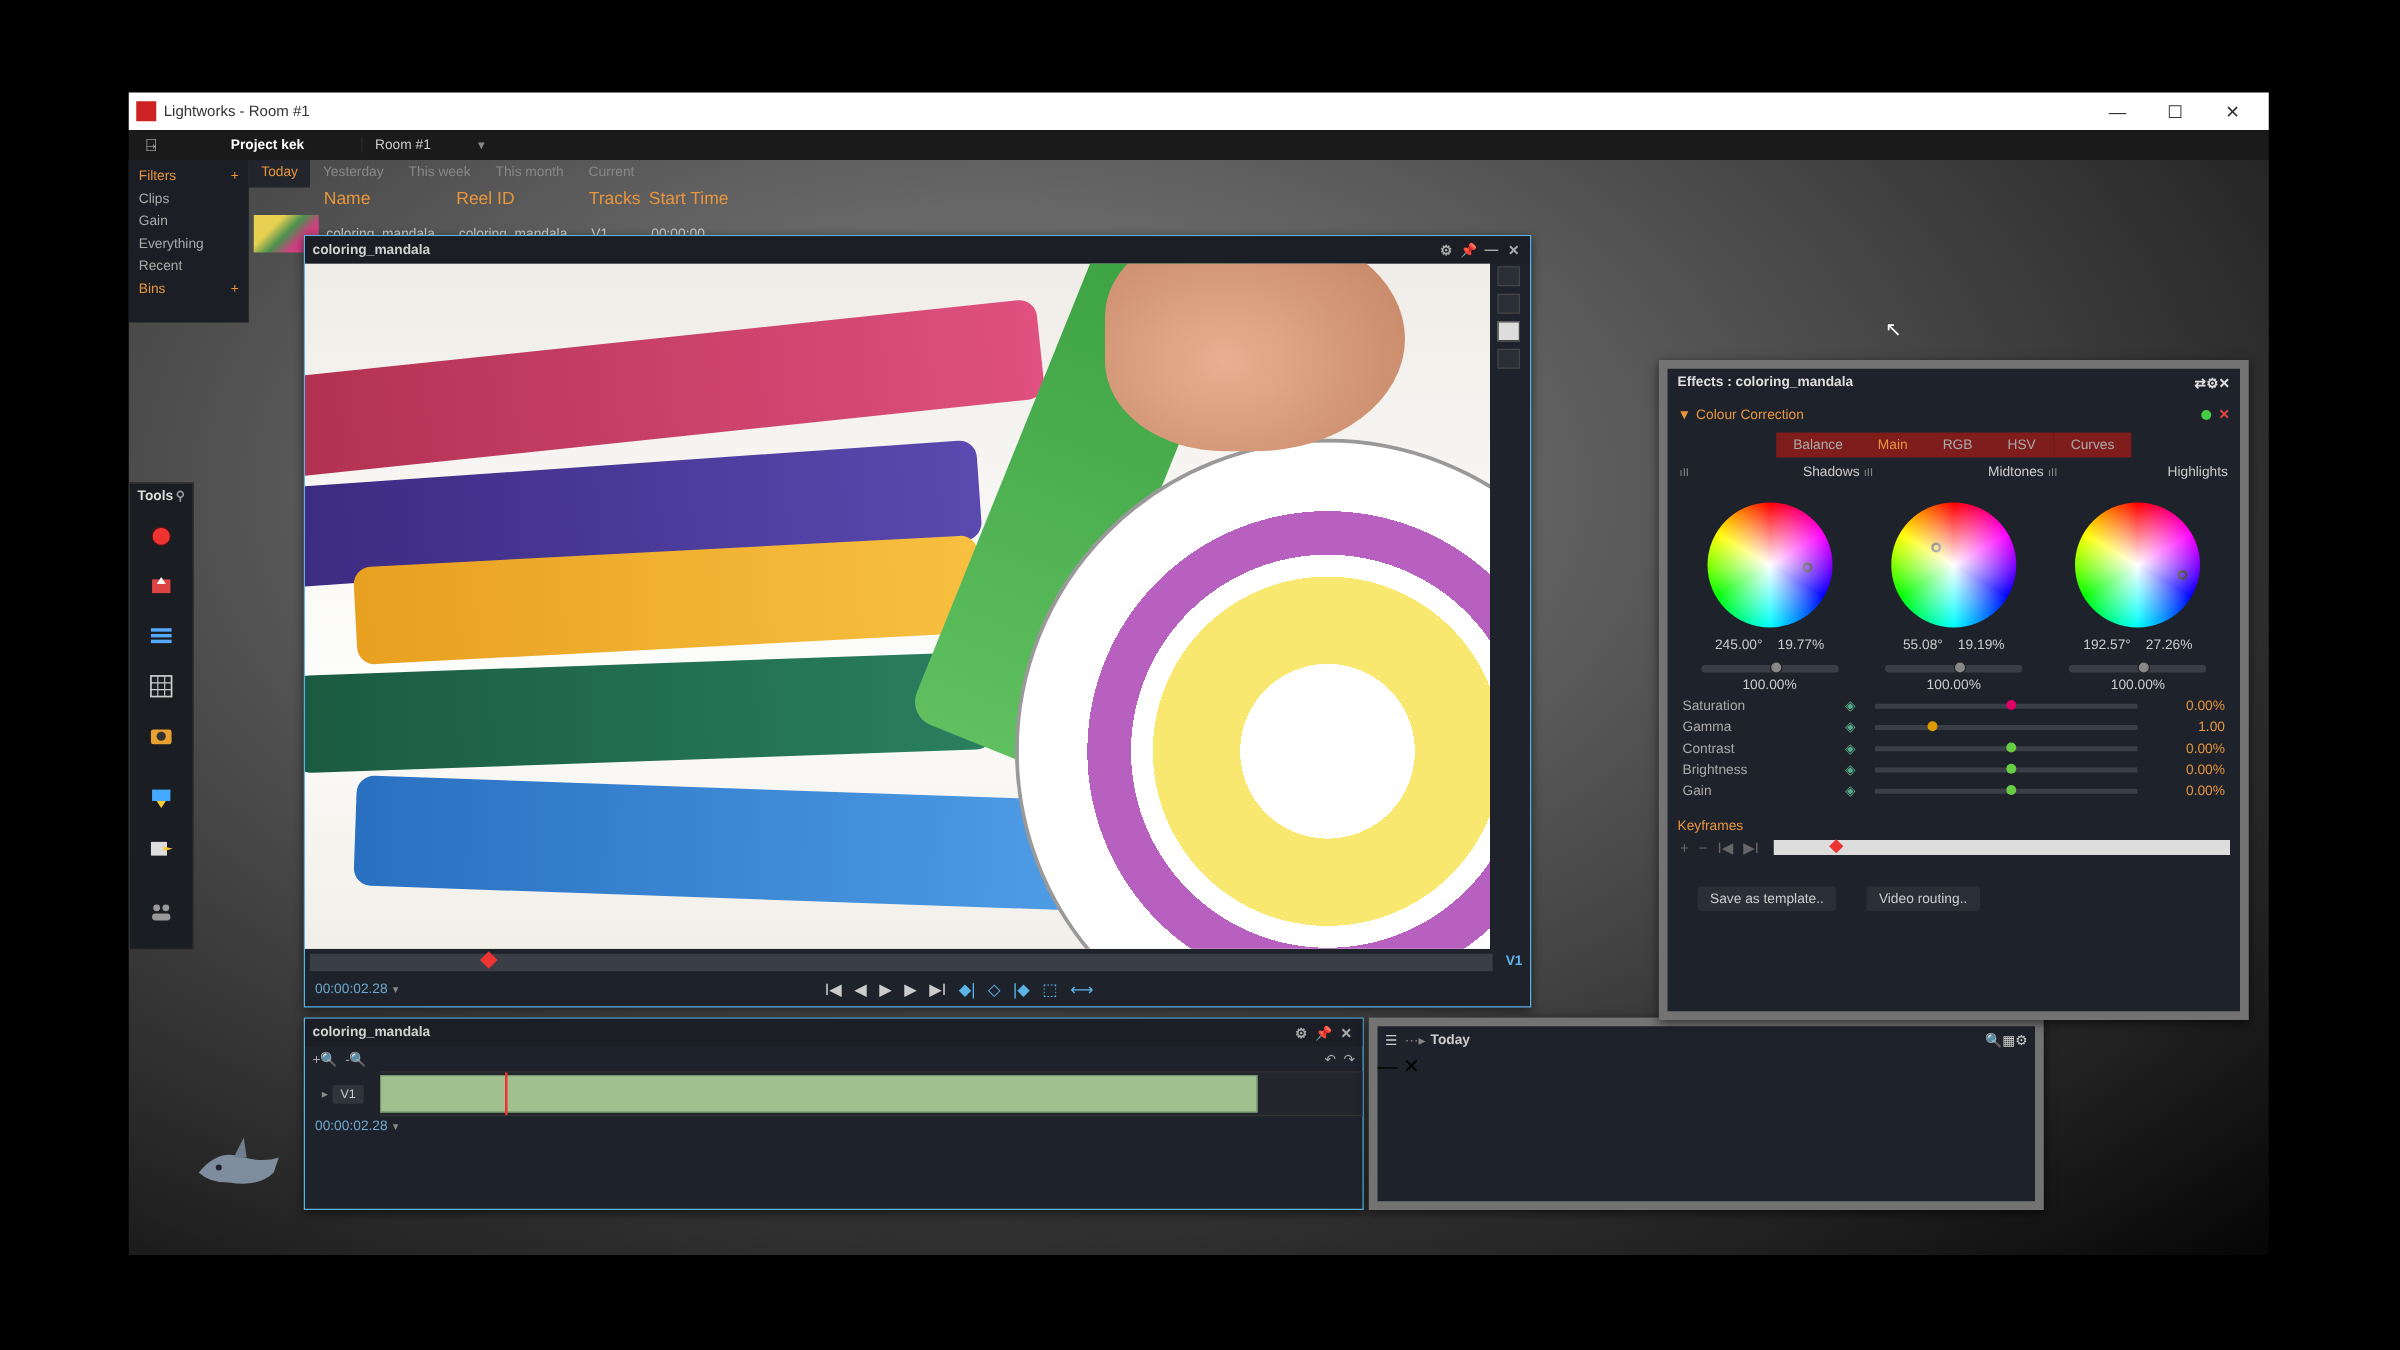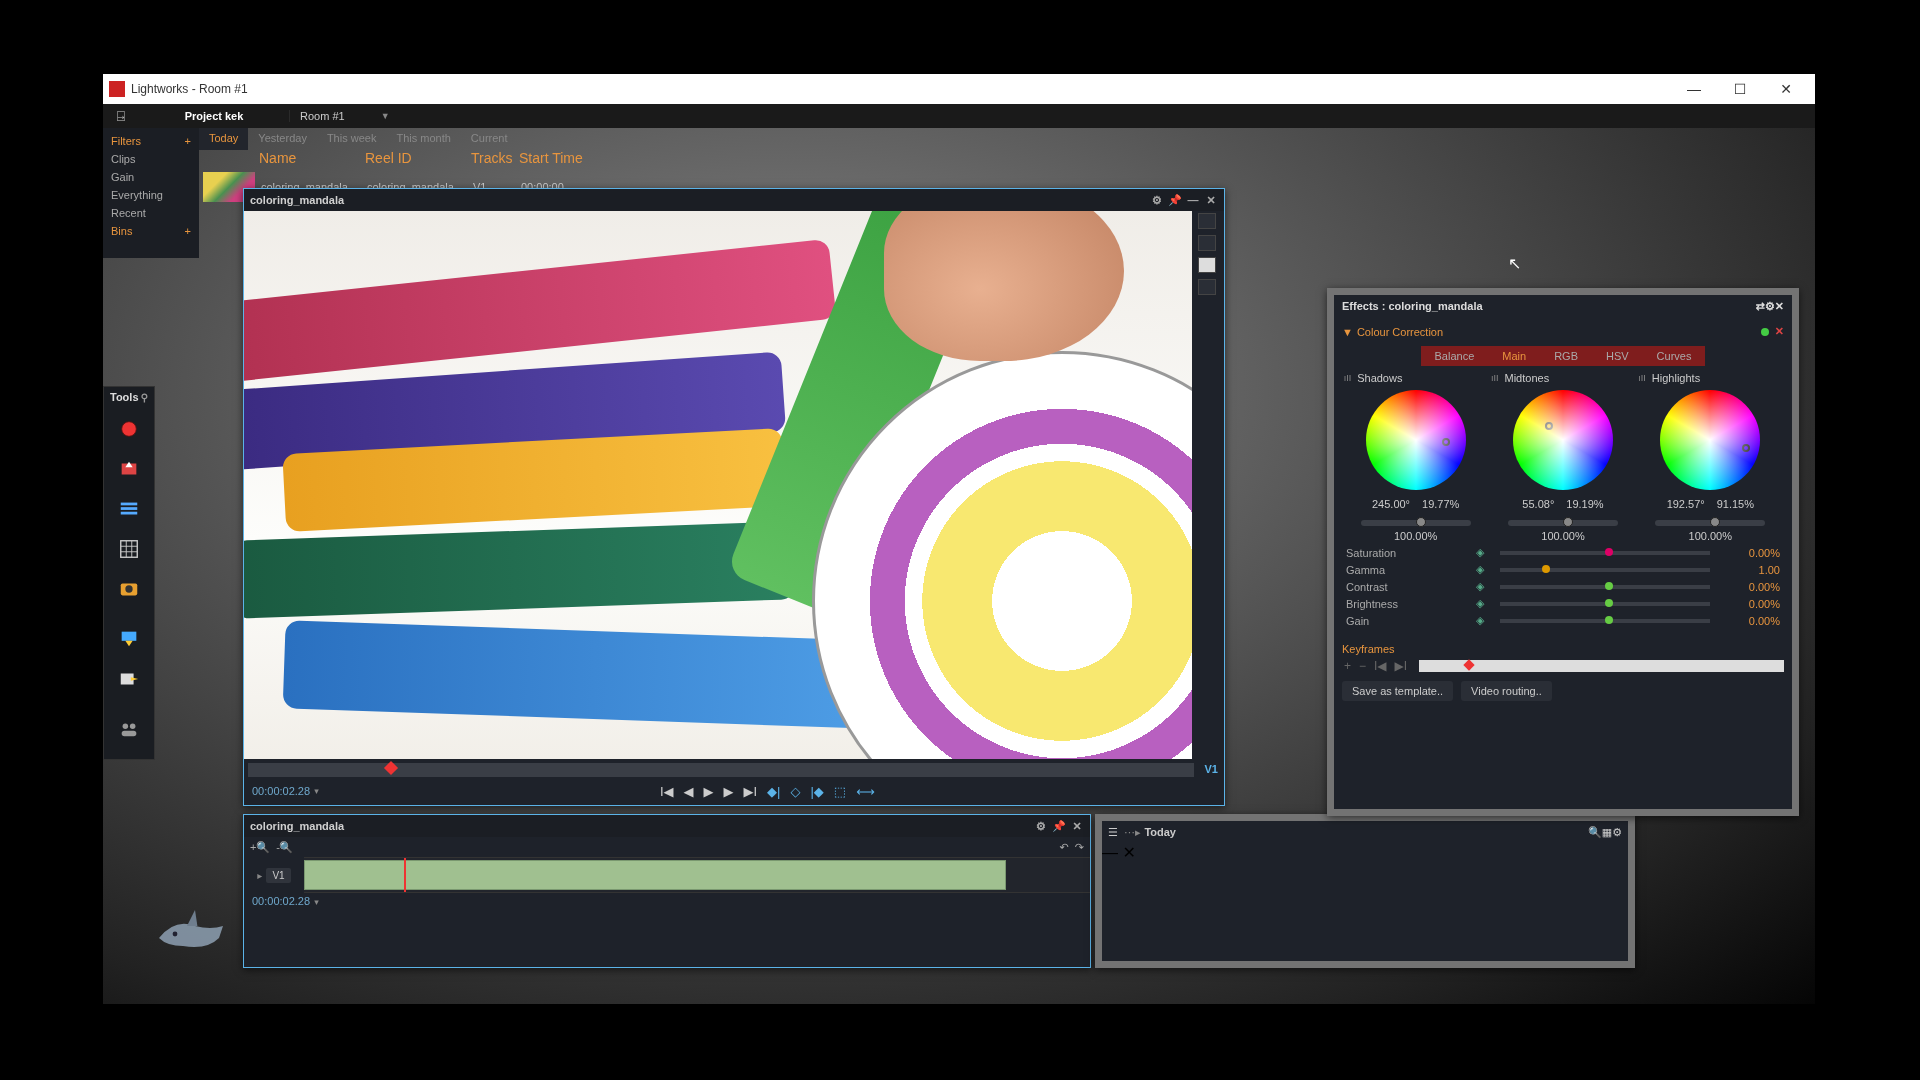--- a/index.html
+++ b/index.html
@@ -82,21 +82,21 @@
 .sechead{color:#e8953e;font-size:11px;padding:4px 0;display:flex;align-items:center}
 .sechead .tri{margin-right:4px}
 .sechead .sp{flex:1}
 .sechead .dot{width:8px;height:8px;border-radius:50%;background:#4c4;margin-right:6px}
 .sechead .x{color:#d44;font-weight:bold;cursor:pointer}
 .tabs{display:flex;justify-content:center;gap:0;margin:4px 0}
 .tabs .t{padding:4px 14px;font-size:11px;color:#aaa;background:#7f1d1d;cursor:pointer}
 .tabs .t.active{color:#e8953e}
 .wheels{display:flex;justify-content:space-around;margin-top:6px}
 .wheel{width:144px;text-align:center}
-.wheel .wh{font-size:11px;color:#ccc;display:flex;align-items:center;justify-content:flex-start;gap:6px;margin-bottom:6px}
+.wheel .wh{font-size:11px;color:#ccc;display:flex;align-items:center;justify-content:space-between;gap:6px;margin-bottom:18px}
 .wheel .wh .tiny{font-size:9px;color:#888}
 .colorwheel{width:100px;height:100px;border-radius:50%;margin:0 auto;position:relative;background:conic-gradient(red,magenta,blue,cyan,lime,yellow,red)}
 .colorwheel::after{content:"";position:absolute;inset:0;border-radius:50%;background:radial-gradient(circle,#fff 0%,rgba(255,255,255,0) 70%)}
 .colorwheel .pt{position:absolute;width:8px;height:8px;border:2px solid #222;border-radius:50%;background:transparent}
 .wheel .vals{font-size:11px;color:#ccc;margin-top:8px;display:flex;justify-content:center;gap:12px}
 .wheel .slider{width:110px;height:6px;background:#3a3e46;margin:10px auto 4px;position:relative;border-radius:3px}
 .wheel .slider .kn{position:absolute;left:50%;top:-3px;width:10px;height:10px;border-radius:50%;background:#888;border:1px solid #222}
 .wheel .pct{font-size:11px;color:#ccc}
 .params{margin-top:2px;font-size:11px}
 .params .pr{display:flex;align-items:center;padding:2px 4px;color:#aaa}
@@ -104,21 +104,21 @@
 .params .pr .kf{width:16px;color:#5a8}
 .params .pr .sl{flex:1;height:4px;background:#3a3e46;position:relative;margin:0 8px}
 .params .pr .sl .dot{position:absolute;top:-3px;width:8px;height:8px;border-radius:50%}
 .params .pr .pv{width:62px;text-align:right;color:#e8953e}
 .kfsection{margin-top:10px;padding:0 8px}
 .kfsection .kh{color:#e8953e;font-size:11px;margin-bottom:4px}
 .kfsection .kfc{display:flex;align-items:center;gap:4px}
 .kfsection .kbtn{color:#666;font-size:12px;padding:0 2px}
 .kfsection .ktrack{flex:1;height:12px;background:#ddd;position:relative;margin-left:6px}
 .kfsection .ktrack .km{position:absolute;left:46px;top:1px;width:8px;height:8px;background:#e33;transform:rotate(45deg)}
-.efbtns{display:flex;gap:8px;padding:8px}
+.efbtns{display:flex;gap:24px;padding:24px}
 .efbtns .eb{padding:4px 10px;background:#2a2e36;color:#ccc;font-size:11px;border-radius:3px;cursor:pointer}
 .cursor-arrow{position:absolute;left:1405px;top:180px;font-size:16px;color:#fff;pointer-events:none}
 
 .shark{position:absolute;left:48px;top:828px;width:80px;height:56px;opacity:.9}
 
 .marker{position:absolute;border-radius:14px}
 </style>
 </head>
 <body>
 
@@ -396,21 +396,21 @@
           <div class="wheel">
             <div class="wh">
               <span class="tiny">ıII</span>
               <span>Highlights</span>
             </div>
   <div class="colorwheel">
               <div class="pt" style="left:82px;top:54px"></div>
             </div>
   <div class="vals">
               <span>192.57°</span>
-              <span>91.15%</span>
+              <span>27.26%</span>
             </div>
   <div class="slider">
               <div class="kn"></div>
             </div>
   <div class="pct">100.00%</div>
           </div>
         </div>
         <div class="params" id="params">
           <div class="pr">
             <div class="pn">Saturation</div>

